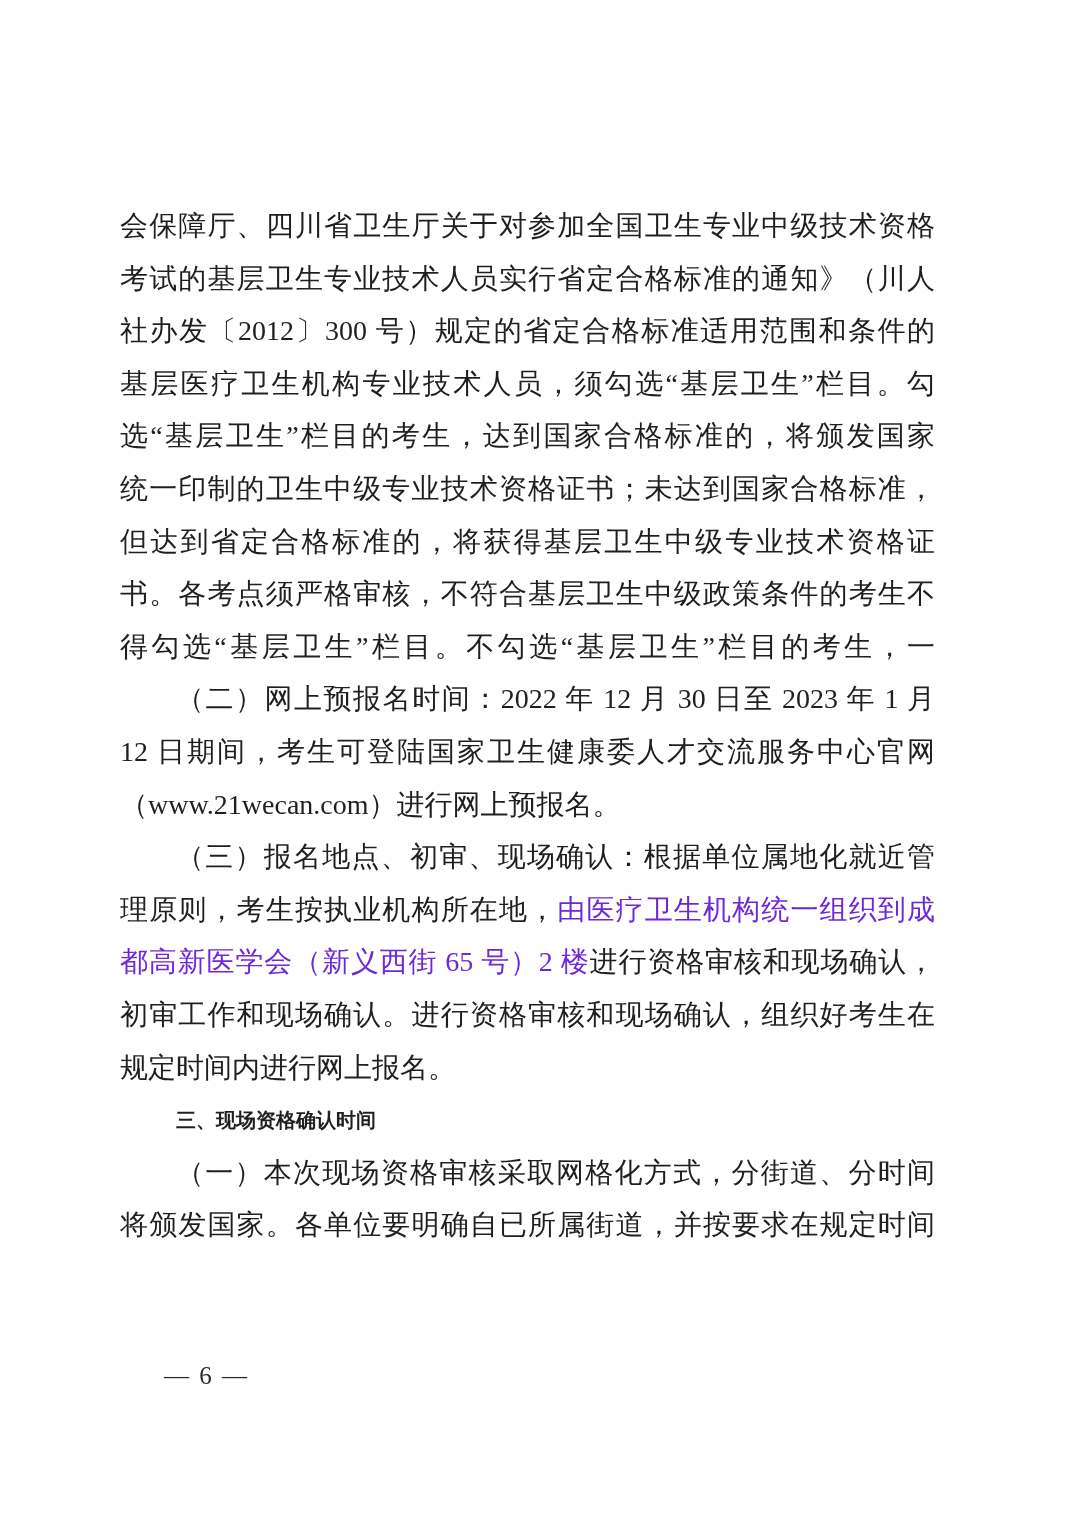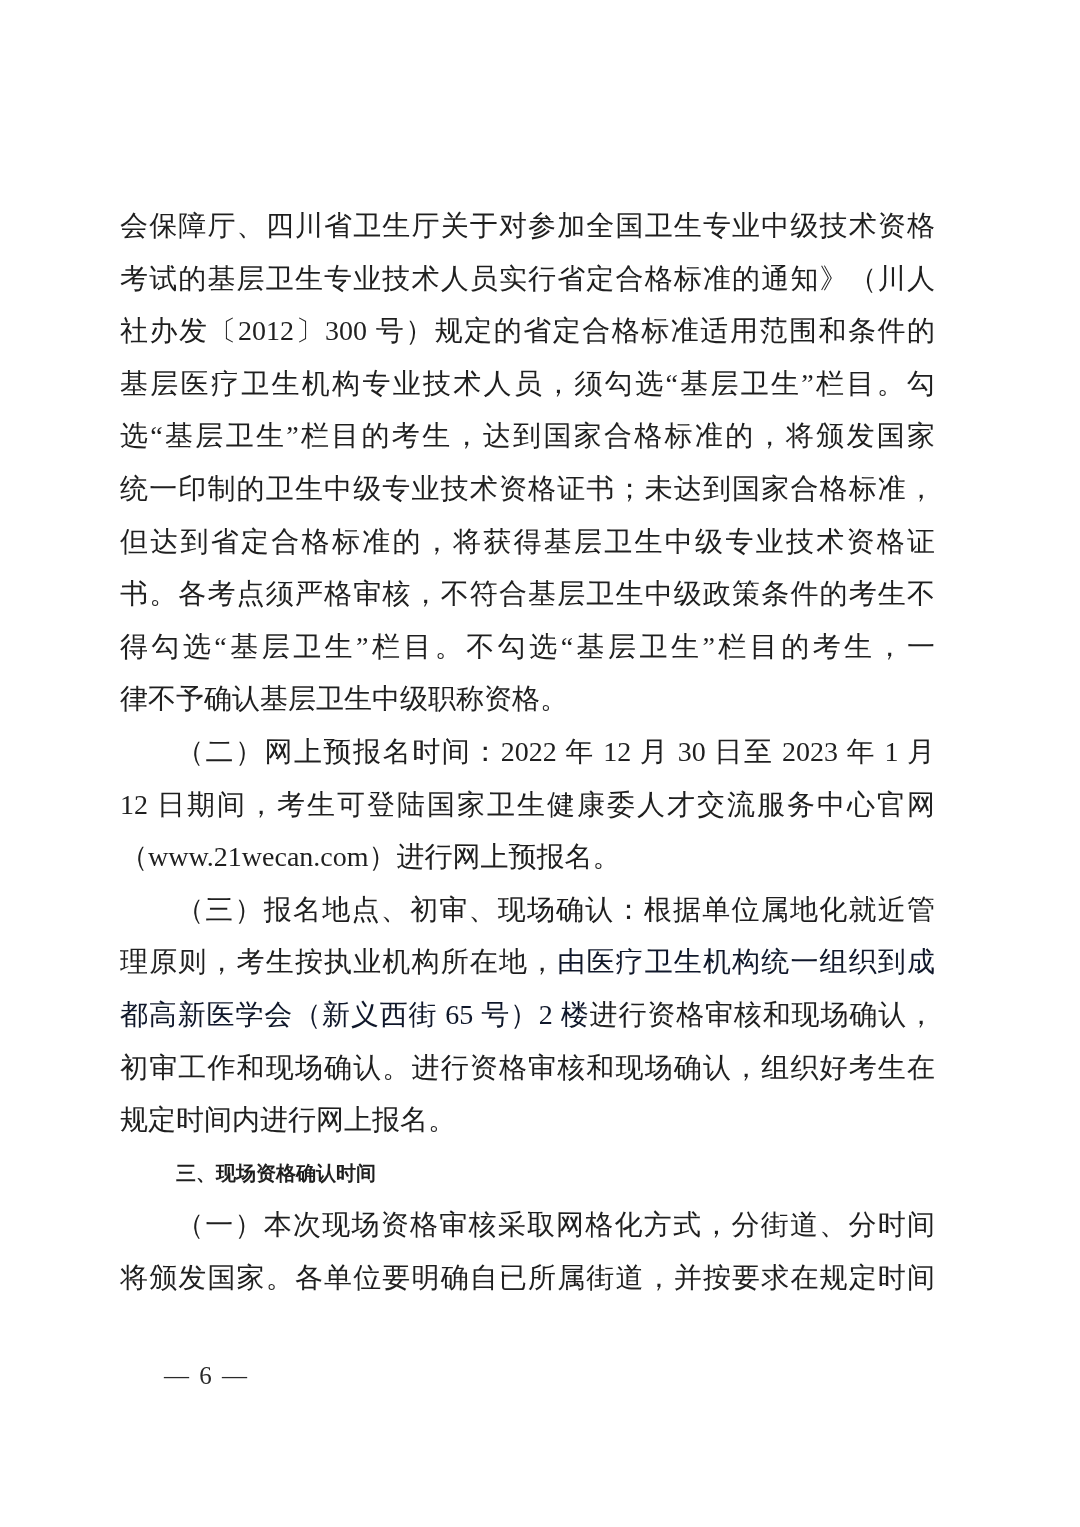--- a/index.html
+++ b/index.html
@@ -37,21 +37,21 @@
   .line.indent {
     padding-left: 56px;
   }
   .line.heading {
     font-family: "Liberation Sans", "DejaVu Sans", sans-serif;
     font-weight: 700;
     font-size: 20px;
     text-align: left;
     text-align-last: auto;
   }
-  .red { color: #0f172a; }
+  .red { color: #6d28d9; }
   .footer {
     position: absolute;
     left: 164px;
     top: 1356px;
     font-size: 25px;
     line-height: 40px;
     letter-spacing: 2px;
     color: #2a2a2a;
   }
 </style>
@@ -62,21 +62,20 @@
   <div class="content">
     <div class="line">会保障厅、四川省卫生厅关于对参加全国卫生专业中级技术资格</div>
     <div class="line">考试的基层卫生专业技术人员实行省定合格标准的通知》（川人</div>
     <div class="line">社办发〔2012〕300 号）规定的省定合格标准适用范围和条件的</div>
     <div class="line">基层医疗卫生机构专业技术人员，须勾选“基层卫生”栏目。勾</div>
     <div class="line">选“基层卫生”栏目的考生，达到国家合格标准的，将颁发国家</div>
     <div class="line">统一印制的卫生中级专业技术资格证书；未达到国家合格标准，</div>
     <div class="line">但达到省定合格标准的，将获得基层卫生中级专业技术资格证</div>
     <div class="line">书。各考点须严格审核，不符合基层卫生中级政策条件的考生不</div>
     <div class="line">得勾选“基层卫生”栏目。不勾选“基层卫生”栏目的考生，一</div>
-    <div class="line plain">律不予确认基层卫生中级职称资格。</div>
     <div class="line indent">（二）网上预报名时间：2022 年 12 月 30 日至 2023 年 1 月</div>
     <div class="line">12 日期间，考生可登陆国家卫生健康委人才交流服务中心官网</div>
     <div class="line plain">（www.21wecan.com）进行网上预报名。</div>
     <div class="line indent">（三）报名地点、初审、现场确认：根据单位属地化就近管</div>
     <div class="line"><span>理原则，考生按执业机构所在地，</span><span class="red">由医疗卫生机构统一组织到成</span></div>
     <div class="line"><span class="red">都高新医学会（新义西街 65 号）2 楼</span><span>进行资格审核和现场确认，</span></div>
     <div class="line">初审工作和现场确认。进行资格审核和现场确认，组织好考生在</div>
     <div class="line plain">规定时间内进行网上报名。</div>
     <div class="line heading indent">三、现场资格确认时间</div>
     <div class="line indent">（一）本次现场资格审核采取网格化方式，分街道、分时间</div>

